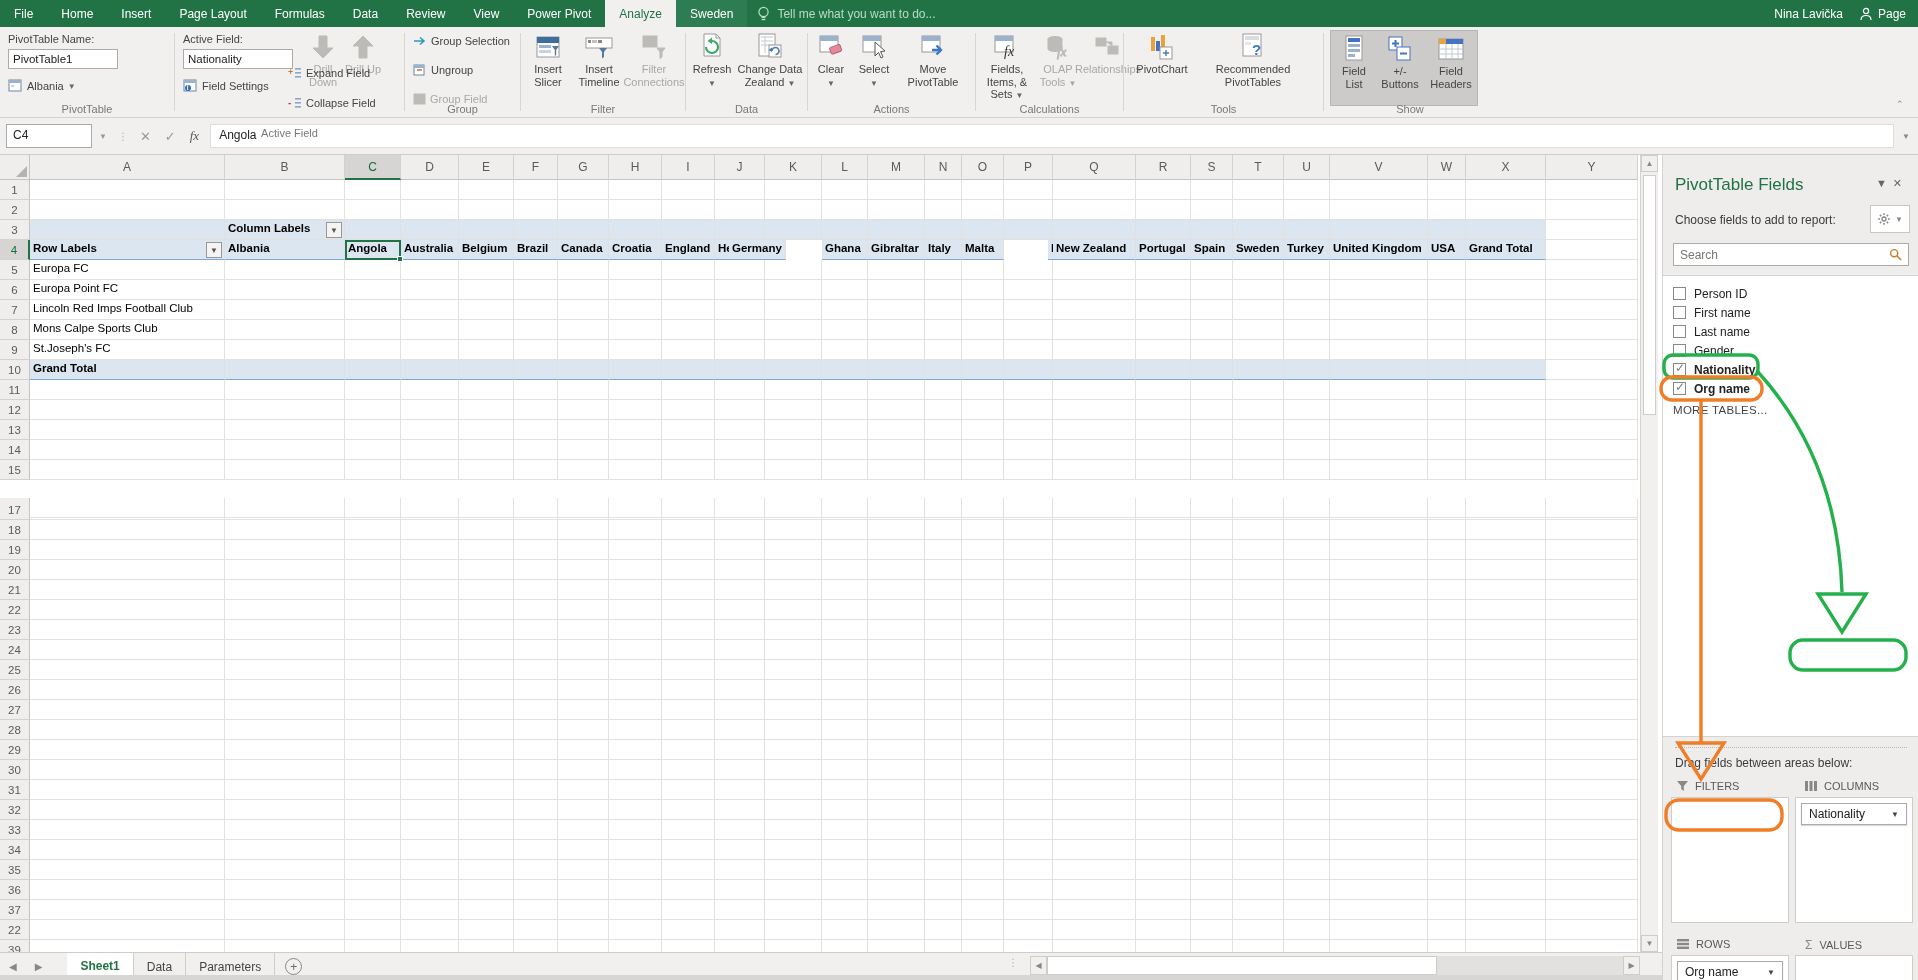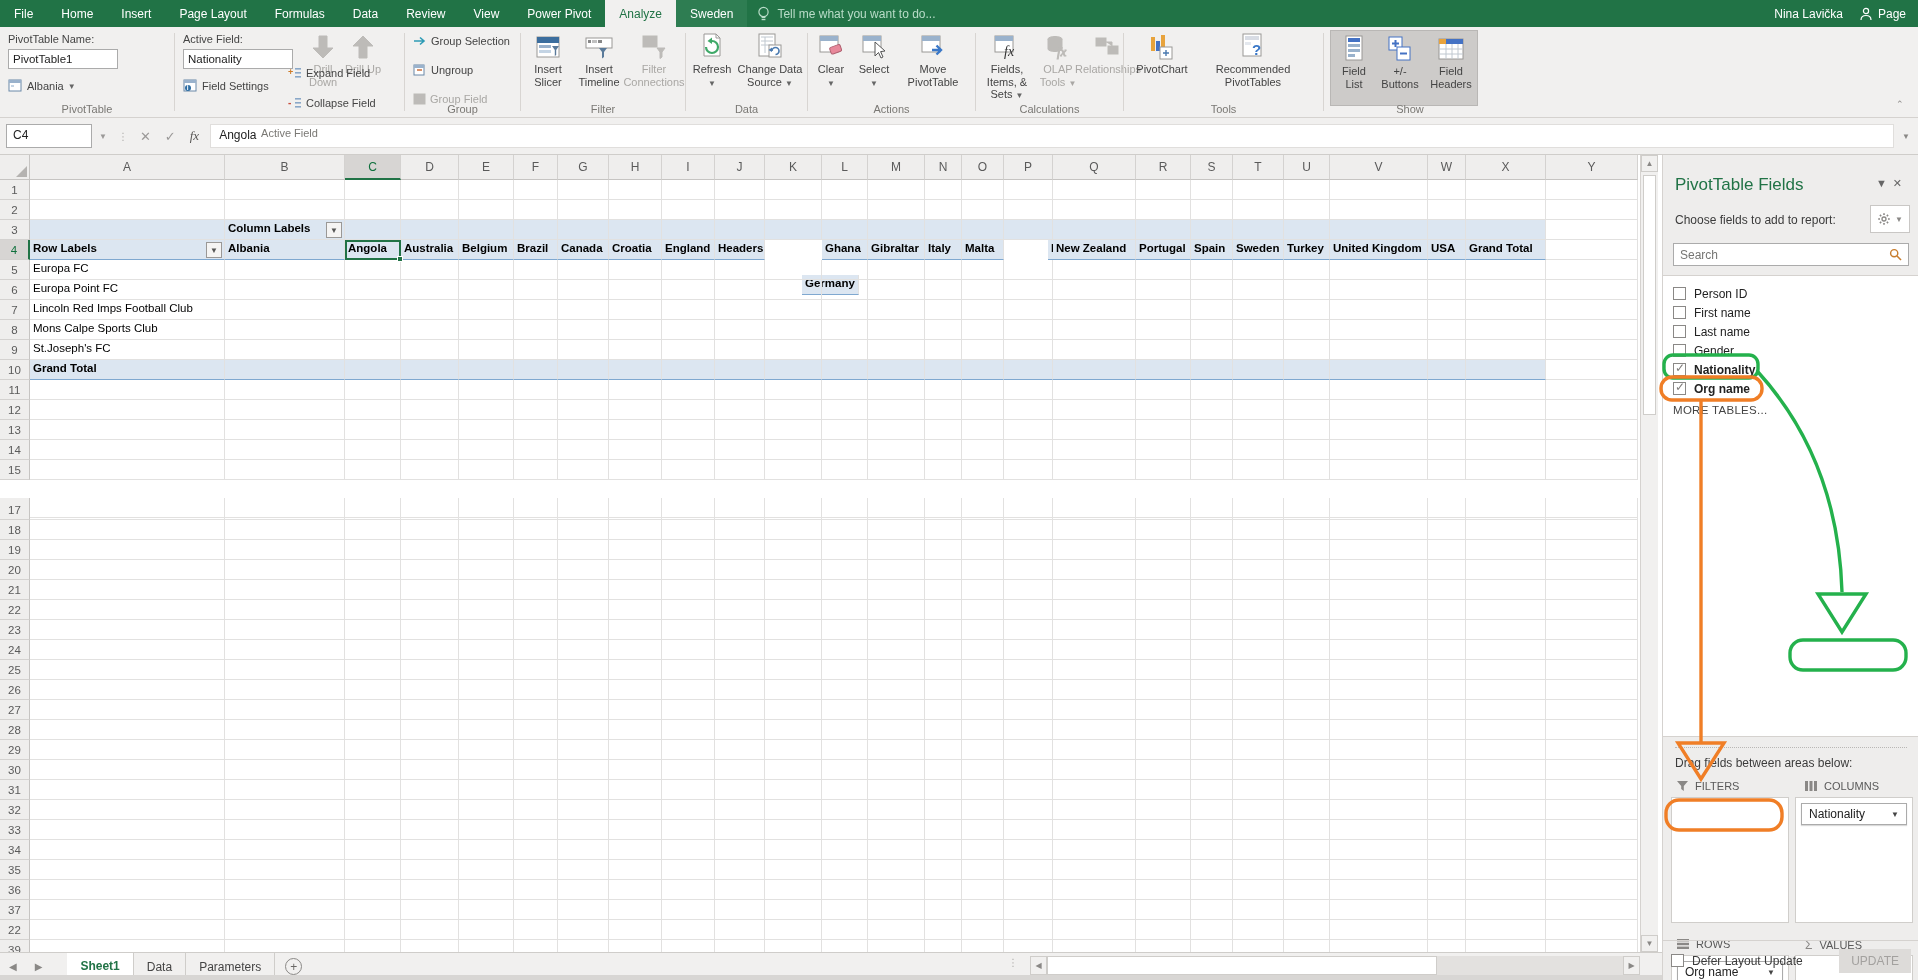--- a/index.html
+++ b/index.html
@@ -269,21 +269,21 @@
     <div class="rbtn-lg" style="left:50px; top:4px; width:68px;">
       <div class="ric">
           <svg width="26" height="28" viewBox="0 0 26 28">
             <rect x="2" y="1" width="16" height="22" fill="#fff" stroke="#9a9896"></rect>
             <path d="M4 4 h12 M4 8 h12 M4 12 h12 M8 4 v16" stroke="#c0c8d0"></path>
             <rect x="12" y="12" width="12" height="12" fill="#fff" stroke="#9a9896"></rect>
             <path d="M15 18 a3.5 3.5 0 1 1 3.5 3.5" fill="none" stroke="#4a7ab0" stroke-width="1.6"></path>
             <path d="M15 14.5 L15 19 L11.5 17 Z" fill="#4a7ab0"></path>
           </svg>
         </div>
-      <span><span>Change Data Source</span> <span class="chev">▼</span></span>
+      <span><span>Change Data Zealand</span> <span class="chev">▼</span></span>
     </div>
     <div class="glabel">Data</div>
   </div>
   <div class="gsep" style="left:807px;"></div>
 
   <div class="rgroup" style="left:808px; width:167px;">
     <div class="rbtn-lg" style="left:2px; top:4px; width:42px;">
       <div class="ric">
           <svg width="26" height="26" viewBox="0 0 26 26">
             <rect x="2" y="2" width="18" height="16" fill="#fff" stroke="#9a9896"></rect>
@@ -552,21 +552,21 @@
       <div class="cell pv pvb" style="left: 30px; width: 195px;"><span class="bold">Row Labels</span><div class="ddbtn" style="right: 2px;">▼</div></div>
       <div class="cell pv pvb" style="left: 225px; width: 120px;"><span class="bold">Albania</span></div>
       <div class="cell pv pvb selcell" style="left: 345px; width: 56px;"><span class="bold">Angola</span><div class="handle"></div></div>
       <div class="cell pv pvb" style="left: 401px; width: 58px;"><span class="bold">Australia</span></div>
       <div class="cell pv pvb" style="left: 459px; width: 55px;"><span class="bold">Belgium</span></div>
       <div class="cell pv pvb" style="left: 514px; width: 44px;"><span class="bold">Brazil</span></div>
       <div class="cell pv pvb" style="left: 558px; width: 51px;"><span class="bold">Canada</span></div>
       <div class="cell pv pvb" style="left: 609px; width: 53px;"><span class="bold">Croatia</span></div>
       <div class="cell pv pvb" style="left: 662px; width: 53px;"><span class="bold">England</span></div>
       <div class="cell pv pvb" style="left: 715px; width: 50px;"><span class="bold">Headers</span></div>
-      <div class="cell pv pvb" style="left: 802px; width: 57px; margin-top: 35px;"><span class="bold">Germany</span></div>
+      <div class="cell pv pvb" style="left: 729px; width: 57px;"><span class="bold">Germany</span></div>
       <div class="cell pv pvb" style="left: 822px; width: 46px;"><span class="bold">Ghana</span></div>
       <div class="cell pv pvb" style="left: 868px; width: 57px;"><span class="bold">Gibraltar</span></div>
       <div class="cell pv pvb" style="left: 925px; width: 37px;"><span class="bold">Italy</span></div>
       <div class="cell pv pvb" style="left: 962px; width: 42px;"><span class="bold">Malta</span></div>
       <div class="cell pv pvb" style="left: 1048px; width: 49px;"><span class="bold">Mexico</span></div>
       <div class="cell pv pvb" style="left: 1053px; width: 83px;"><span class="bold">New Zealand</span></div>
       <div class="cell pv pvb" style="left: 1136px; width: 55px;"><span class="bold">Portugal</span></div>
       <div class="cell pv pvb" style="left: 1191px; width: 42px;"><span class="bold">Spain</span></div>
       <div class="cell pv pvb" style="left: 1233px; width: 51px;"><span class="bold">Sweden</span></div>
       <div class="cell pv pvb" style="left: 1284px; width: 46px;"><span class="bold">Turkey</span></div>
@@ -1672,25 +1672,20 @@
     <span>VALUES</span>
   </div>
   <div class="area-box" style="left:8px; top:800px; width:118px; height:128px;" id="box-rows">
       <div class="pill">
         <span>Org name</span>
         <span style="font-size: 8px; color: rgb(68, 68, 68);">▼</span>
       </div>
     </div>
   <div class="area-box" style="left:132px; top:800px; width:118px; height:128px;" id="box-values"></div>
 
-  <div id="deferrow">
-    <div class="cb"></div>
-    <span style="font-size:12px; color:#3b3b3b;">Defer Layout Update</span>
-    <div id="updatebtn">UPDATE</div>
-  </div>
 </div>
 
 <svg id="annot">
 
   <rect x="1664" y="355" width="94" height="23" rx="9" fill="none" stroke="#24b14c" stroke-width="3.4"></rect>
 
   <rect x="1661" y="377" width="101" height="23" rx="11" fill="none" stroke="#f07e26" stroke-width="3.4"></rect>
 
   <path d="M1758 372 Q1838 460 1842 592" fill="none" stroke="#24b14c" stroke-width="3.4"></path>
   <path d="M1818 594 L1866 594 L1842 632 Z" fill="none" stroke="#24b14c" stroke-width="3.4"></path>

